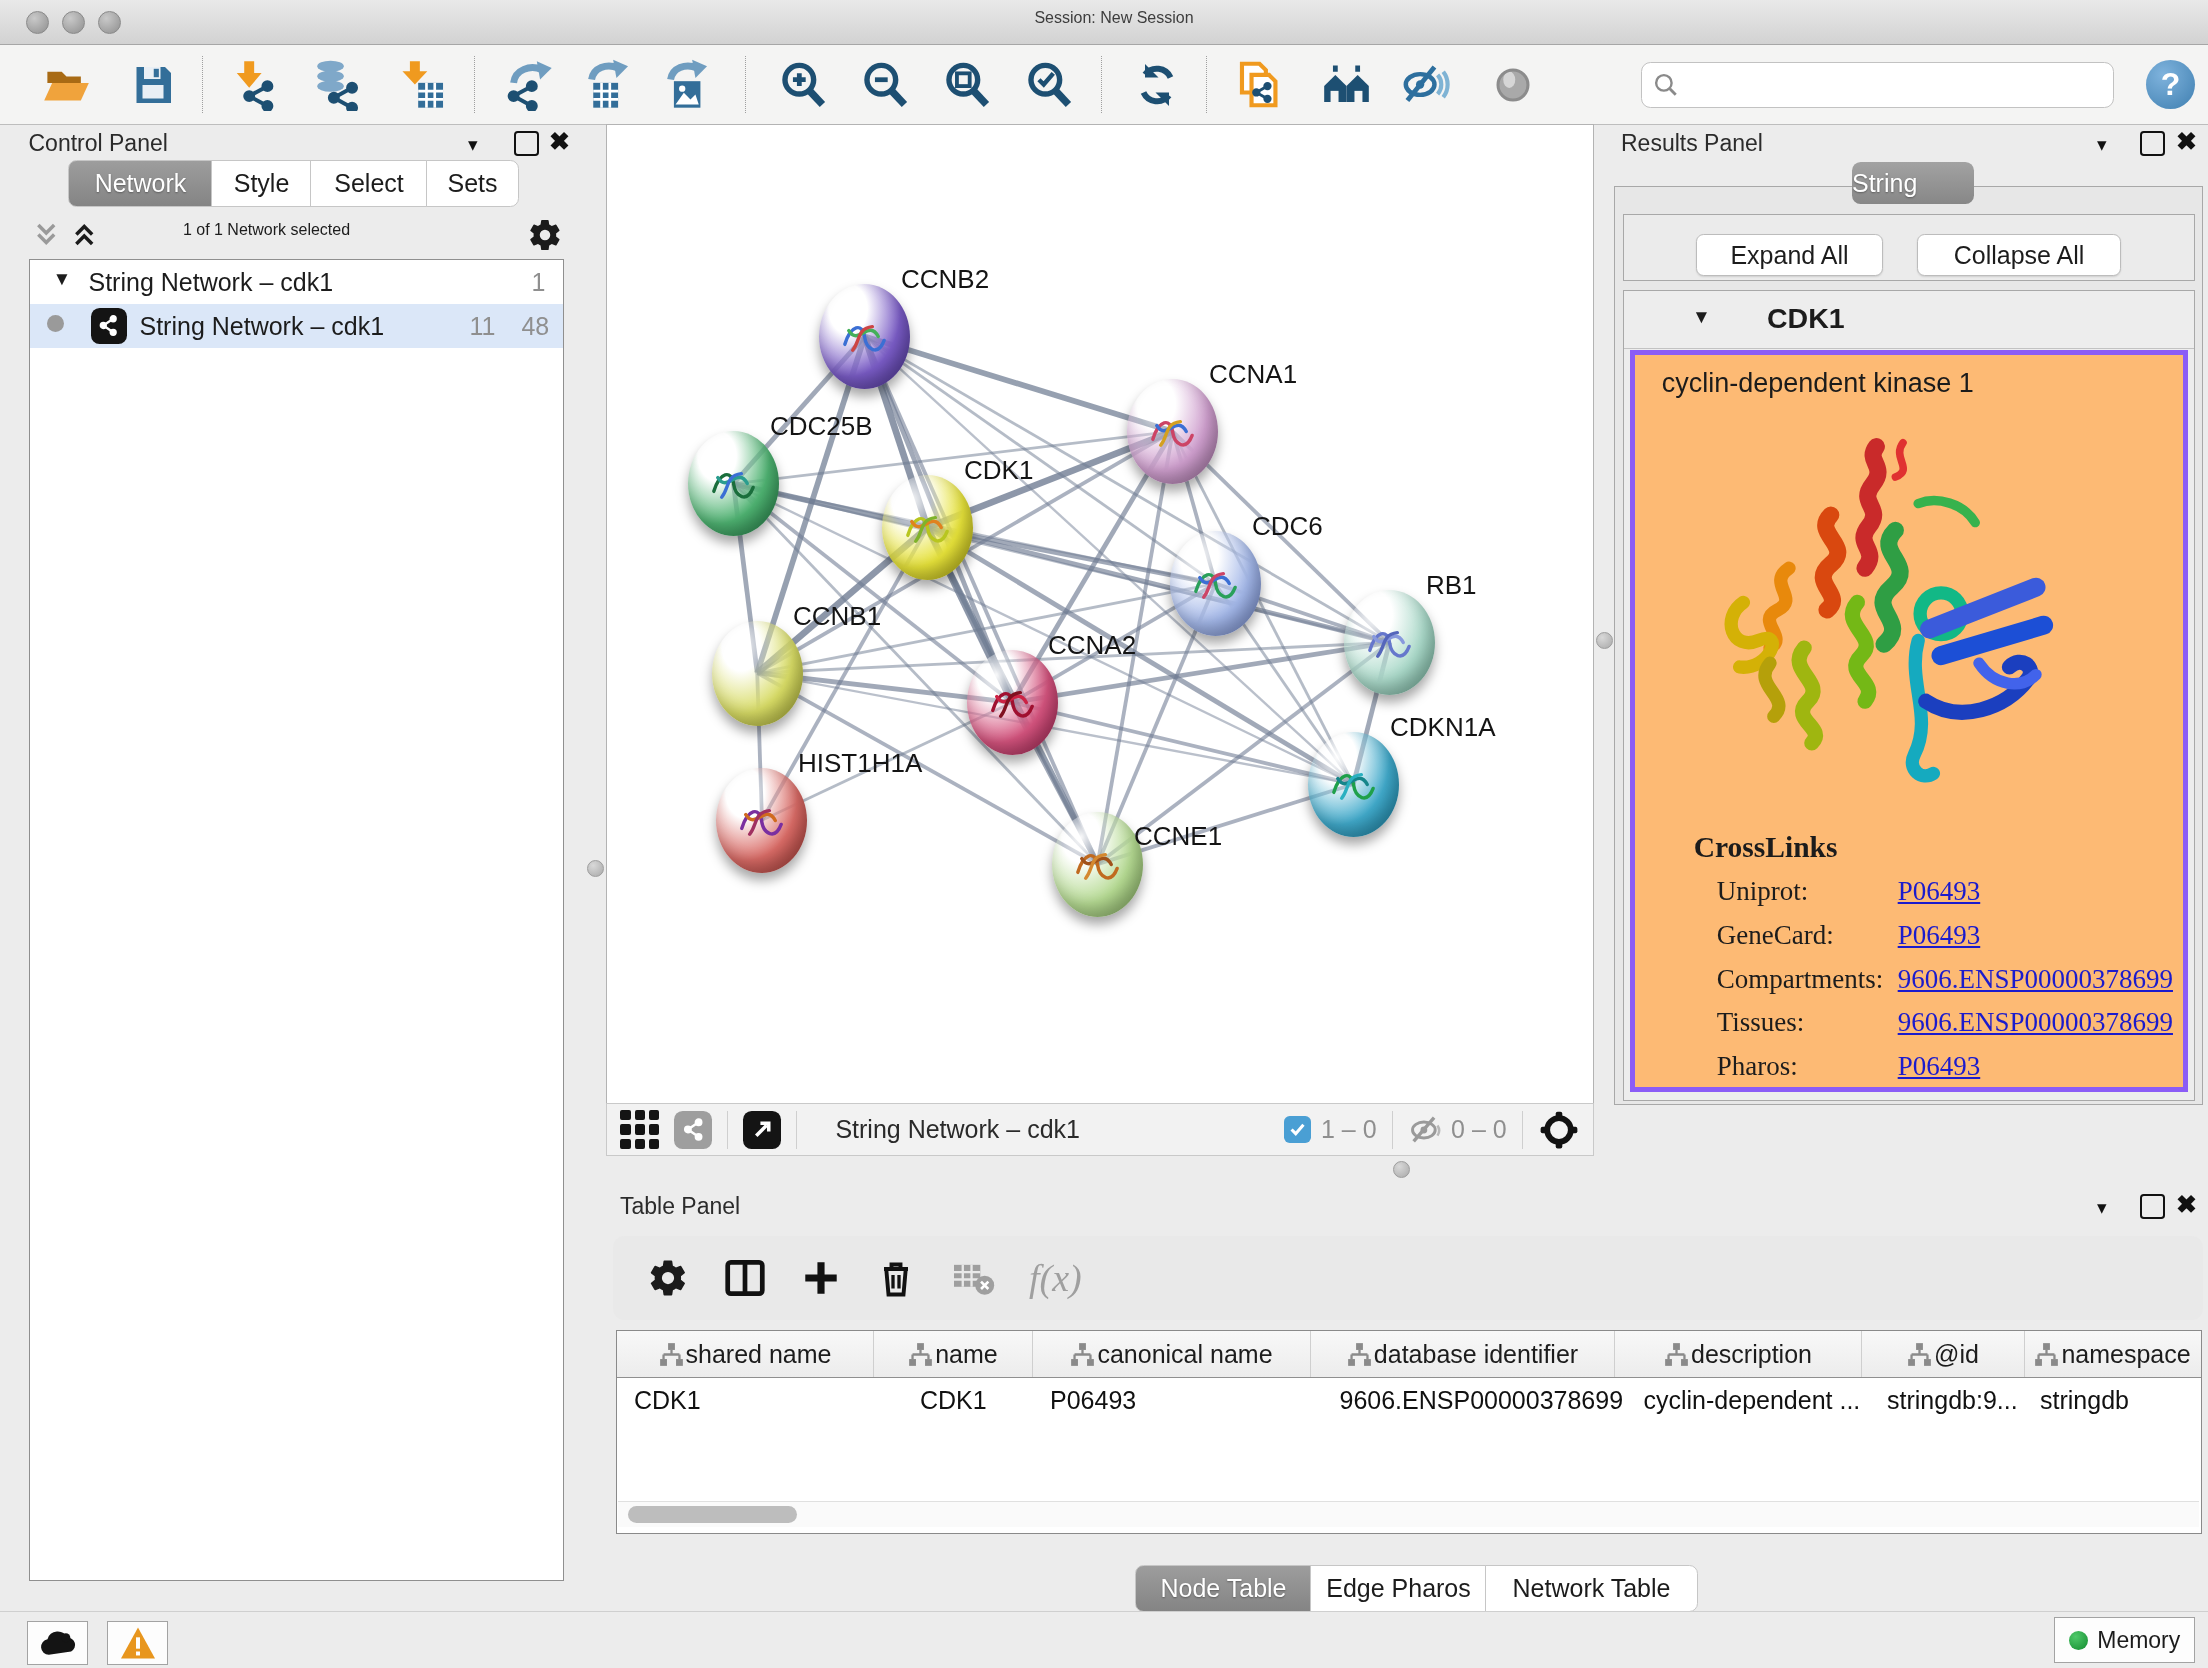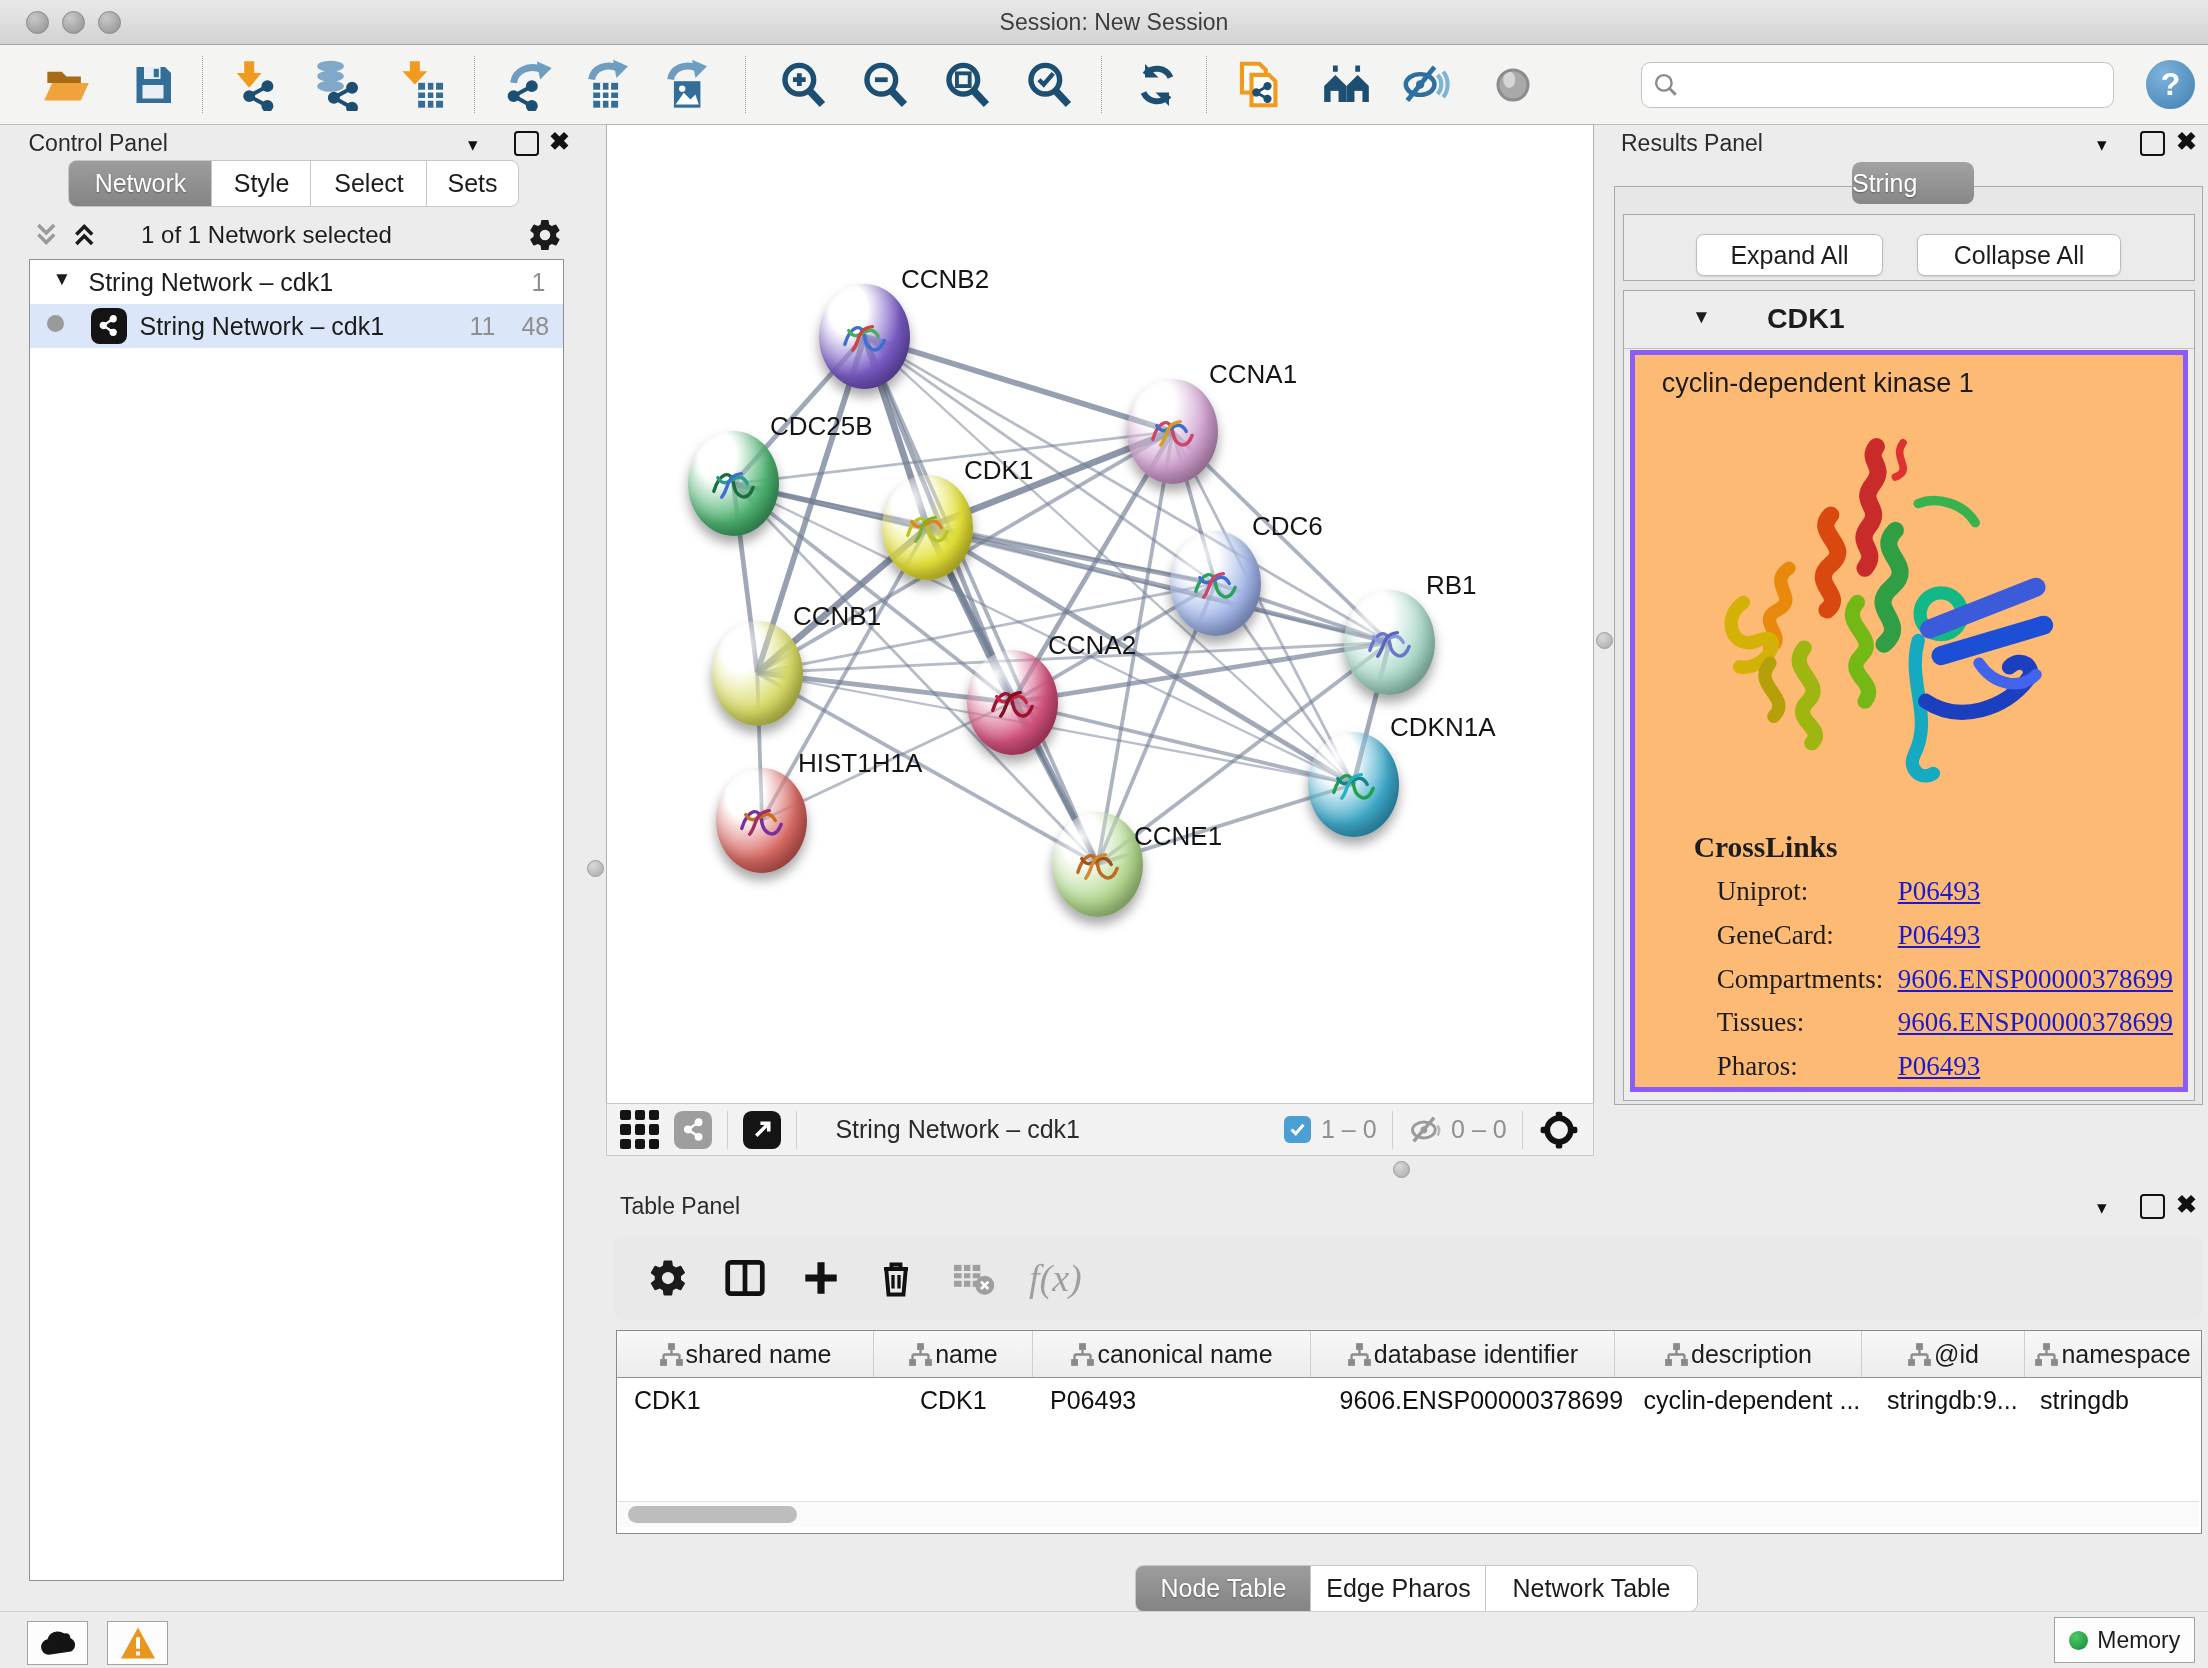--- a/index.html
+++ b/index.html
@@ -3,41 +3,41 @@
 <meta charset="utf-8">
 <style>
   html,body{margin:0;padding:0;background:#9b9b9b;}
   .app{position:relative;width:2208px;height:1668px;background:#ececec;
        font-family:"Liberation Sans",sans-serif;overflow:hidden;color:#1c1c1c;}
   
   .titlebar{position:absolute;left:0;top:0;width:2208px;height:44px;
     background:linear-gradient(#e9e9e9,#d2d2d2);border-bottom:1px solid #a6a6a6;}
   .traffic{position:absolute;top:11.4px;width:21px;height:21px;border-radius:50%;
     background:radial-gradient(circle at 35% 30%,#c9c9c9,#8f8f8f);border:1px solid #8a8a8a;}
-  .title-text{position:absolute;left:0;right:0;top:8.6px;text-align:center;font-size:23px;color:#3d3d3d;padding-left:20px;}
+  .title-text{position:absolute;left:0;right:0;top:8.6px;text-align:center;font-size:16px;color:#3d3d3d;padding-left:20px;}
   
   .toolbar{position:absolute;left:0;top:45px;width:2208px;height:79px;
     background:#f4f4f3;border-bottom:1px solid #bdbdbd;}
   .tb{position:absolute;top:13.3px;width:53px;height:53px;display:flex;align-items:center;justify-content:center;}
   .tbsep{position:absolute;top:11.4px;width:0;height:57px;border-left:1.9px dotted #9f9f9f;}
   .searchbox{position:absolute;left:1641px;top:17px;width:473px;height:46px;background:#fff;
     border:1.9px solid #c2c2c2;border-radius:9.5px;display:flex;align-items:center;padding:0 9.5px;box-sizing:border-box;}
   .searchbox input{border:none;outline:none;flex:1;font-size:23px;font-family:"Liberation Sans",sans-serif;background:transparent;}
   .helpbtn{position:absolute;left:2146px;top:15px;width:49px;height:49px;border-radius:50%;
     background:radial-gradient(circle at 35% 30%,#7fb3dd,#3f7fb0);color:#fff;font-size:32px;font-weight:bold;
     display:flex;align-items:center;justify-content:center;}
   
   .panel-title{position:absolute;font-size:23px;color:#2b2b2b;}
   .pctl{position:absolute;font-size:21px;color:#111;}
   
   .tab{position:absolute;top:160px;height:45px;background:#fff;border:1px solid #c6c6c6;
     font-size:25px;display:flex;align-items:center;justify-content:center;color:#1c1c1c;}
   .tab.sel{background:linear-gradient(#9d9d9d,#848484);color:#fff;text-shadow:0 1px 1.9px rgba(0,0,0,.35);}
   .cp-sub{position:absolute;left:19px;top:211px;width:552px;height:48px;}
-  .cp-subtext{position:absolute;left:0;right:57px;top:9.5px;text-align:center;font-size:24px;color:#1c1c1c;}
+  .cp-subtext{position:absolute;left:0;right:57px;top:9.5px;text-align:center;font-size:16px;color:#1c1c1c;}
   .listbox{position:absolute;left:28.5px;top:259px;width:535px;height:1322px;background:#fff;
     border:1.9px solid #8f8f8f;box-sizing:border-box;}
   .treerow{position:relative;width:100%;height:44px;font-size:25px;}
   .treerow.sel{background:#dbe7f8;}
   .rowcount{position:absolute;color:#8f8f8f;font-size:25px;top:7.6px;}
   
   .canvas{position:absolute;left:606px;top:124px;width:988px;height:980px;background:#fff;
     border:1px solid #b3b3b3;box-sizing:border-box;}
   .node{position:absolute;width:91px;height:105px;border-radius:50%;
     box-shadow:0 7.6px 11.4px rgba(0,0,0,.35), inset -5.7px -9.5px 15px rgba(0,0,0,.22);

